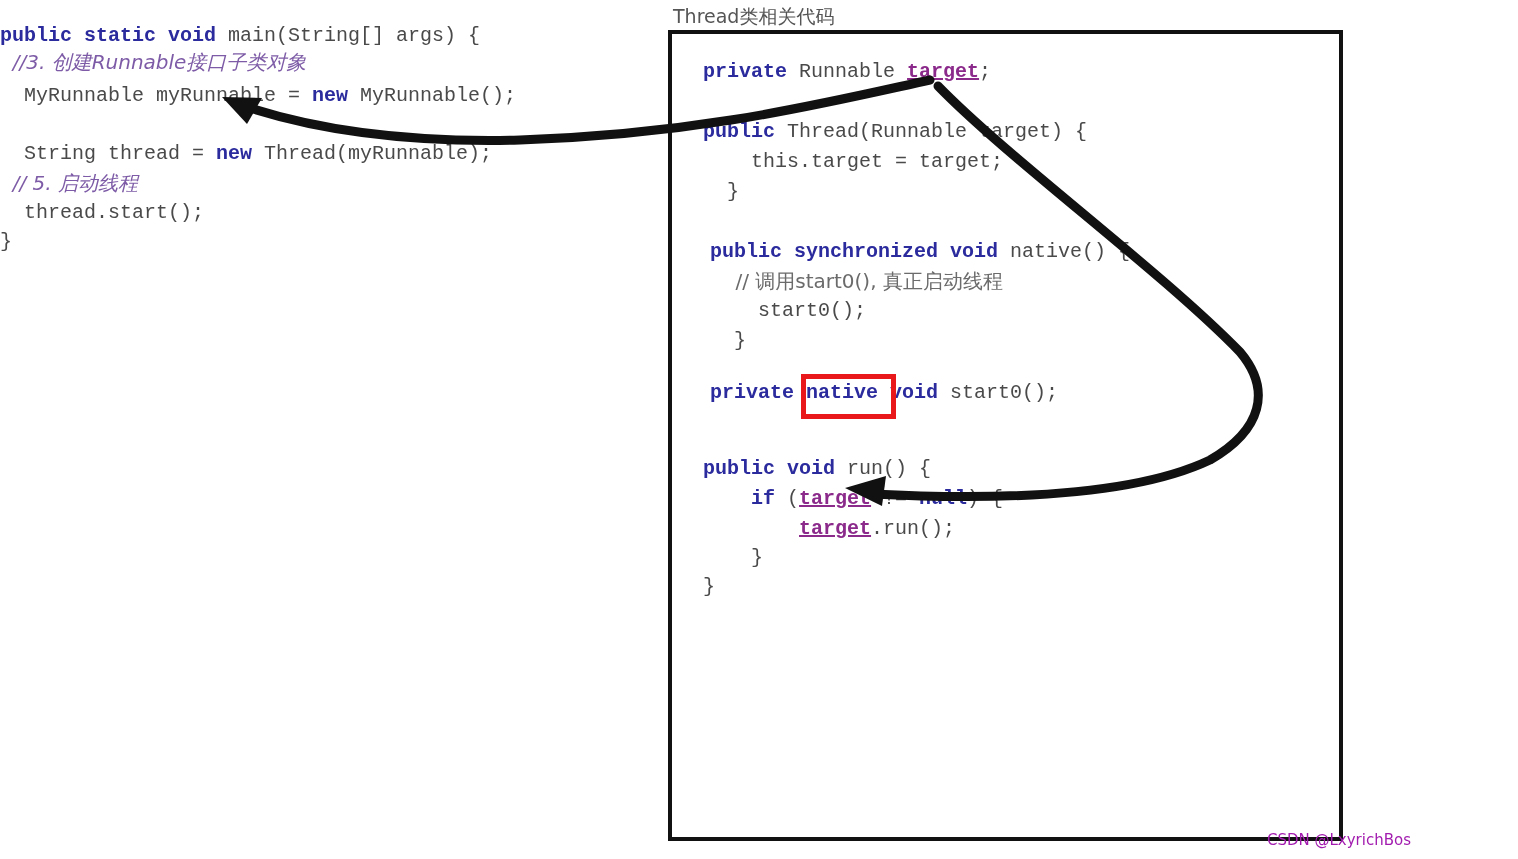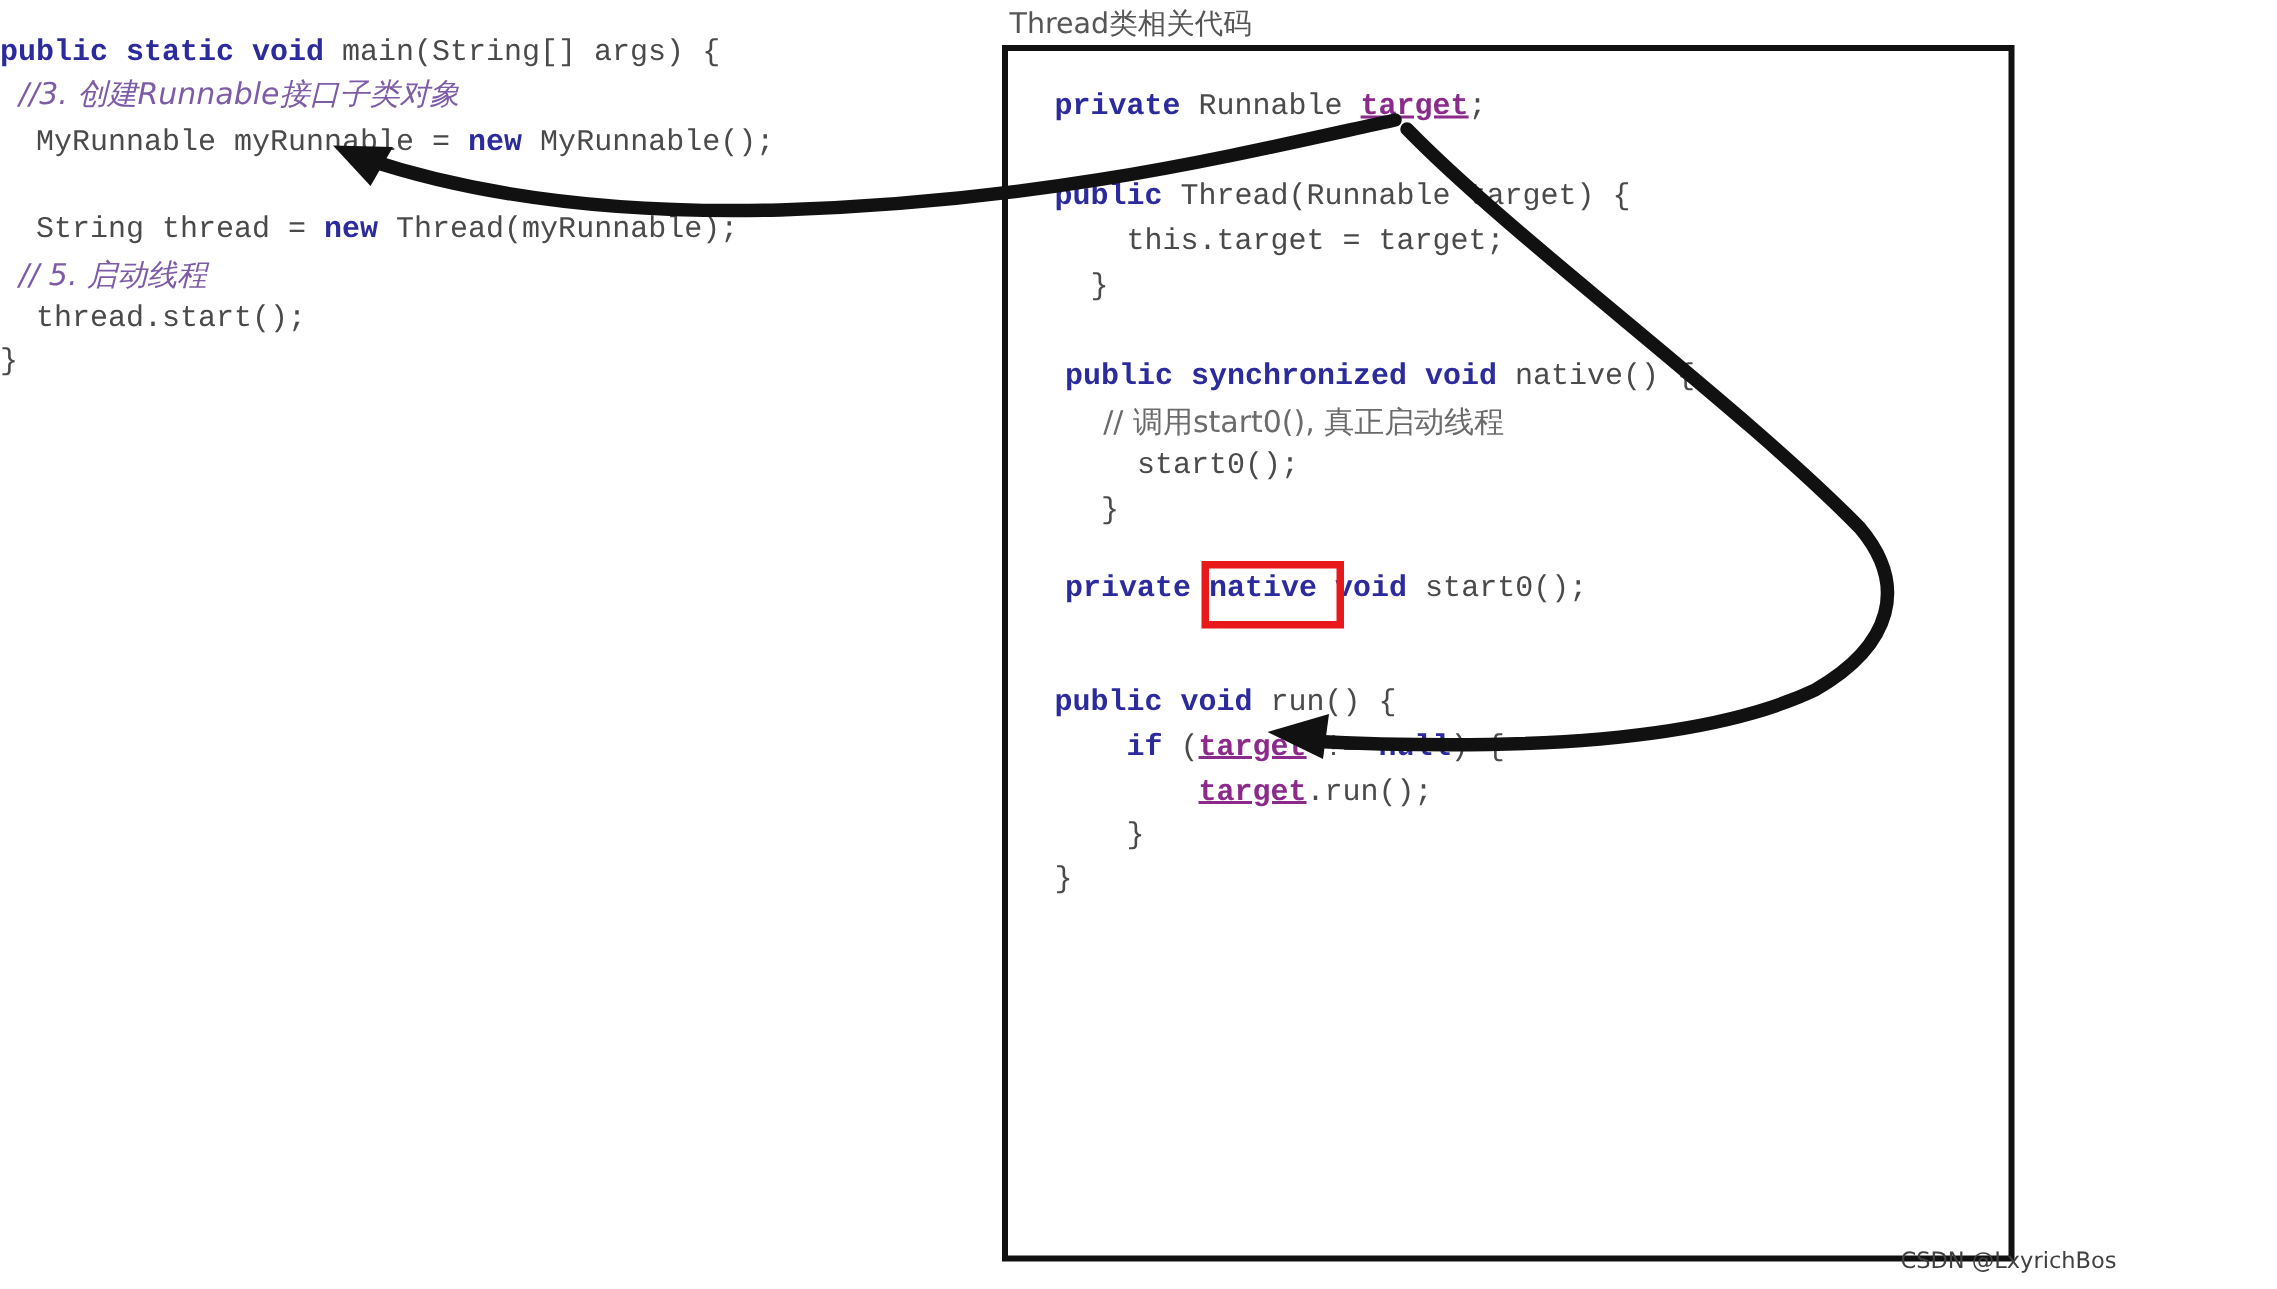--- a/index.html
+++ b/index.html
@@ -85,21 +85,21 @@
     pointer-events: none;
   }
 
   
   #watermark {
     position: absolute;
     right: 14px;
     bottom: 10px;
     font-family: "DejaVu Sans", sans-serif;
     font-size: 15px;
-    color: #404040;
+    color: #a21caf;
     white-space: pre;
   }
 </style>
 </head>
 <body>
 
 <div id="canvas">
 
   <div id="left-code">
       <div class="code-line" style="top: 4px; left: 0px;"><span class="kw">public static void </span><span class="plain">main(String[] args) {</span></div>

